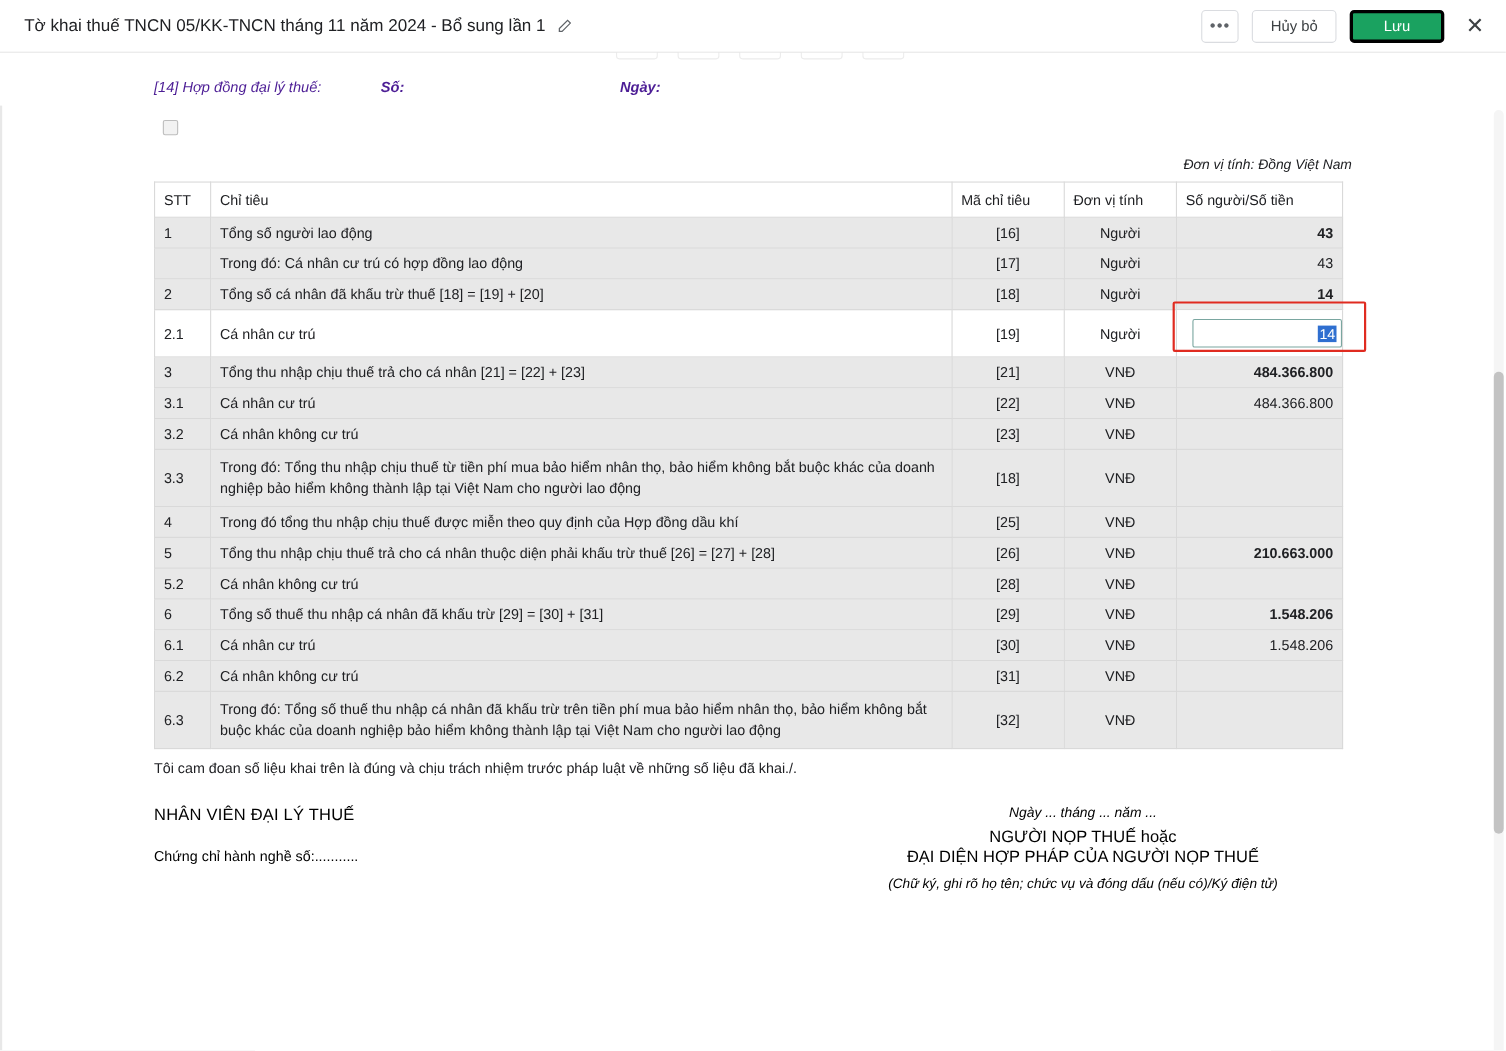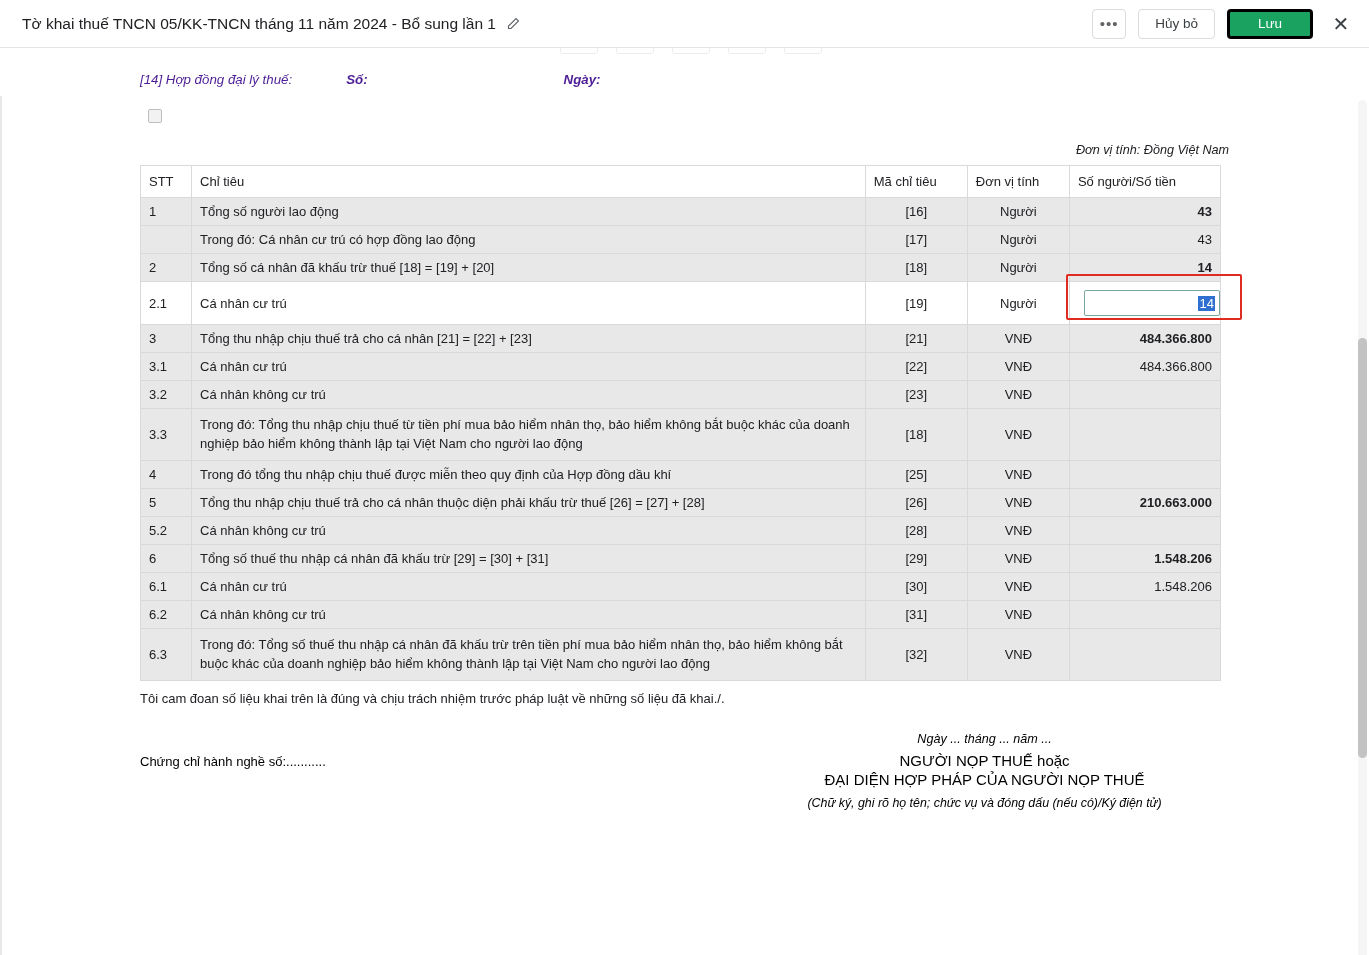--- a/index.html
+++ b/index.html
@@ -458,20 +458,21 @@
               <td class="c-unit">VNĐ</td>
               <td class="c-val white"></td>
             </tr>
           </tbody>
       </table>
 
       <div class="pledge">Tôi cam đoan số liệu khai trên là đúng và chịu trách nhiệm trước pháp luật về những số liệu đã khai./.</div>
 
       <div class="sign-area">
         <div class="sign-left">
+          <div class="head">NHÂN VIÊN ĐẠI LÝ THUẾ</div>
           <div class="row row2">Chứng chỉ hành nghề số:...........</div>
         </div>
         <div class="sign-right">
           <div class="date">Ngày ... tháng ... năm ...</div>
           <div class="h1">NGƯỜI NỌP THUẾ hoặc</div>
           <div class="h2">ĐẠI DIỆN HỢP PHÁP CỦA NGƯỜI NỌP THUẾ</div>
           <div class="note">(Chữ ký, ghi rõ họ tên; chức vụ và đóng dấu (nếu có)/Ký điện tử)</div>
         </div>
       </div>
     </div>

